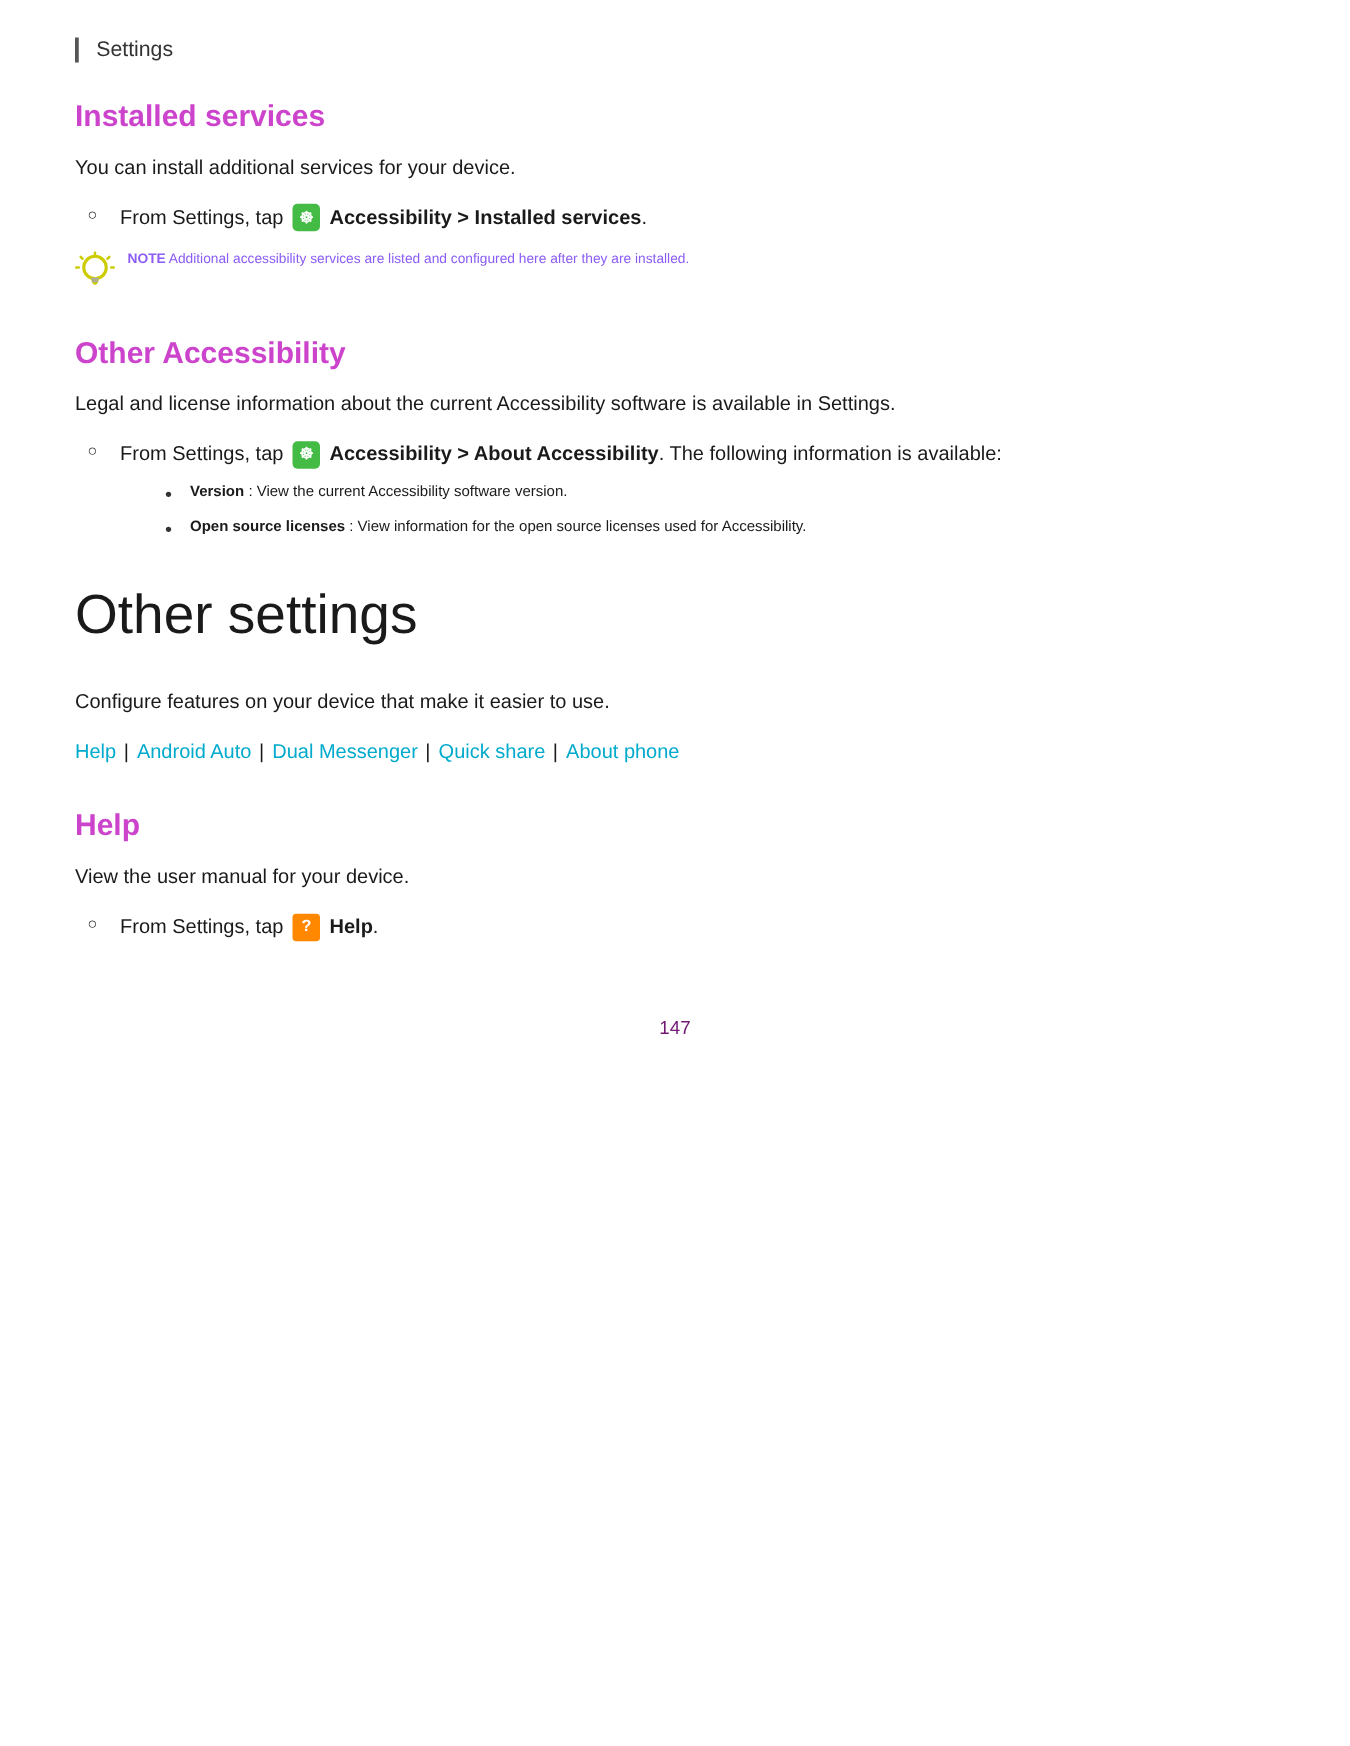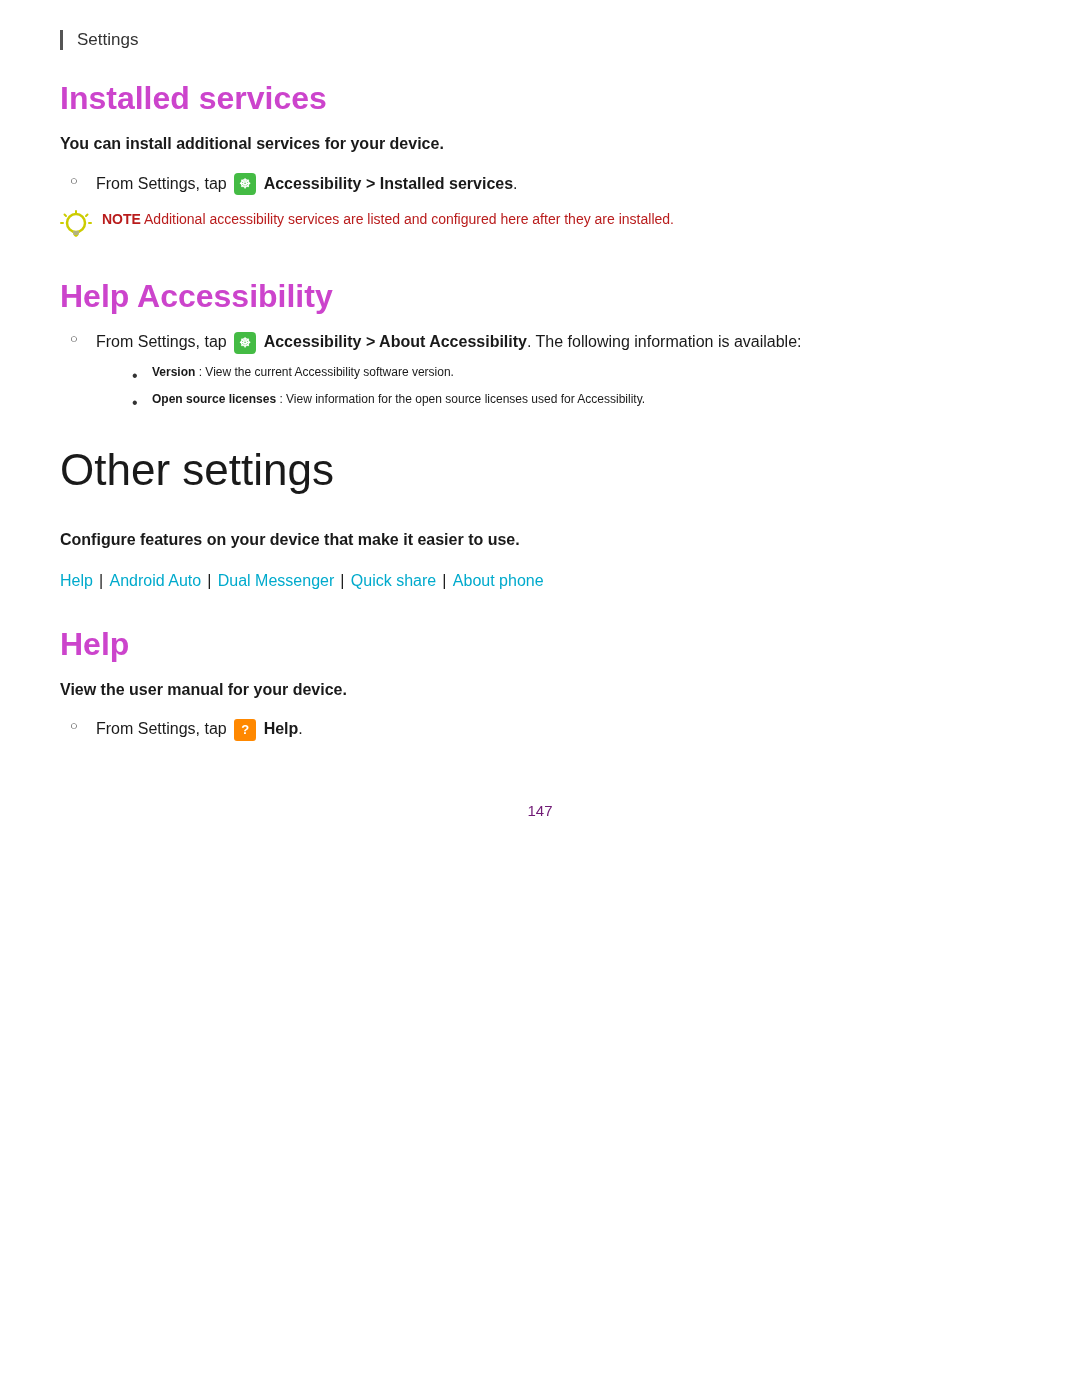--- a/index.html
+++ b/index.html
@@ -26,21 +26,21 @@
 
     .page-header-text {
       font-size: 17px;
       color: #333;
       font-family: Arial, sans-serif;
     }
 
     
     .section-heading {
       font-family: Arial, sans-serif;
-      font-size: 32px;
+      font-size: 24px;
       font-weight: bold;
       color: #cc44cc;
       margin-bottom: 14px;
     }
 
     .chapter-heading {
       font-family: Arial, sans-serif;
       font-size: 44px;
       font-weight: normal;
       color: #1a1a1a;
@@ -50,21 +50,20 @@
     .section-block {
       margin-bottom: 36px;
     }
 
     .body-text {
       font-family: Arial, sans-serif;
       font-size: 16px;
       line-height: 1.6;
       color: #1a1a1a;
       margin-bottom: 14px;
-      font-weight: bold;
     }
 
     
     .circle-list {
       list-style: none;
       padding: 0;
       margin: 0 0 12px 0;
     }
 
     .circle-list li {
@@ -154,23 +153,23 @@
 
     .note-icon {
       width: 32px;
       height: 32px;
       flex-shrink: 0;
       margin-top: 2px;
     }
 
     .note-text {
       font-family: Arial, sans-serif;
-      font-size: 14px;
+      font-size: 11px;
       line-height: 1.6;
-      color: #b91c1c;
+      color: #8b5cf6;
     }
 
     .note-label {
       font-weight: bold;
     }
 
     
     .bold {
       font-weight: bold;
     }
@@ -241,21 +240,22 @@
       <line x1="13.5" y1="24" x2="18.5" y2="24" stroke="#aaaaaa" stroke-width="1.5"></line>
     </svg>
     <p class="note-text">
       <span class="note-label">NOTE</span>
       <span>  Additional accessibility services are listed and configured here after they are installed.</span>
     </p>
   </div>
 </div>
 
 <div class="section-block">
-  <h2 class="section-heading">Help Accessibility</h2>
+  <h2 class="section-heading">Other Accessibility</h2>
+  <p class="body-text">Legal and license information about the current Accessibility software is available in Settings.</p>
 
   <ul class="circle-list">
     <li>
       <span>From Settings, tap </span>
       <span class="acc-icon">☸</span>
       <span class="bold">Accessibility &gt; About Accessibility</span><span>. The following information is available:</span>
 
       <ul class="bullet-list">
         <li>
           <span class="bold">Version</span>

